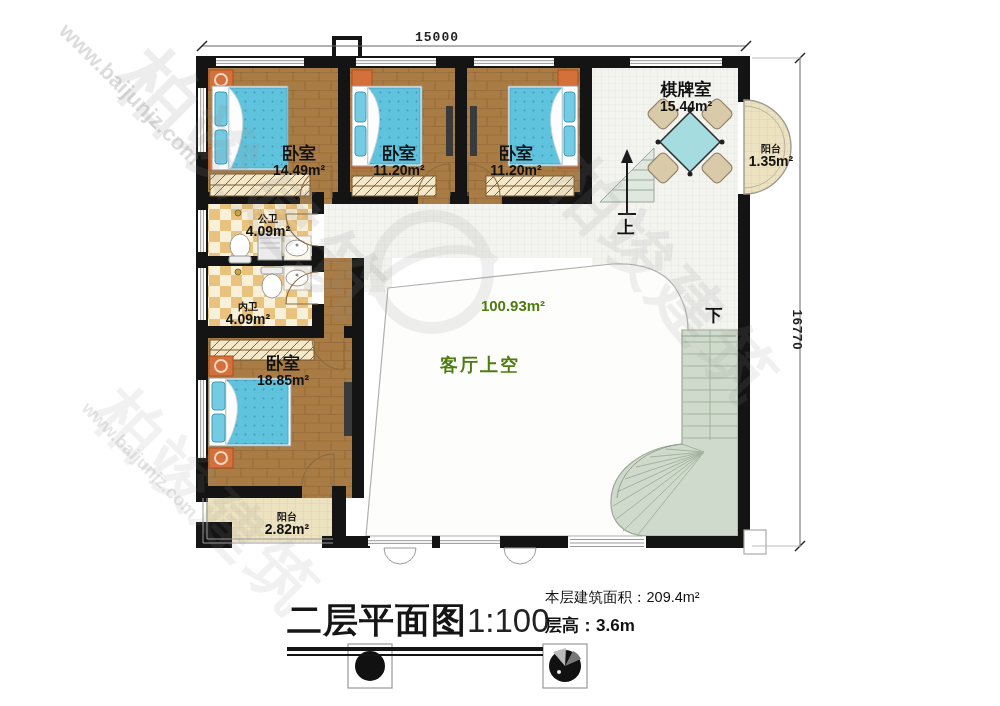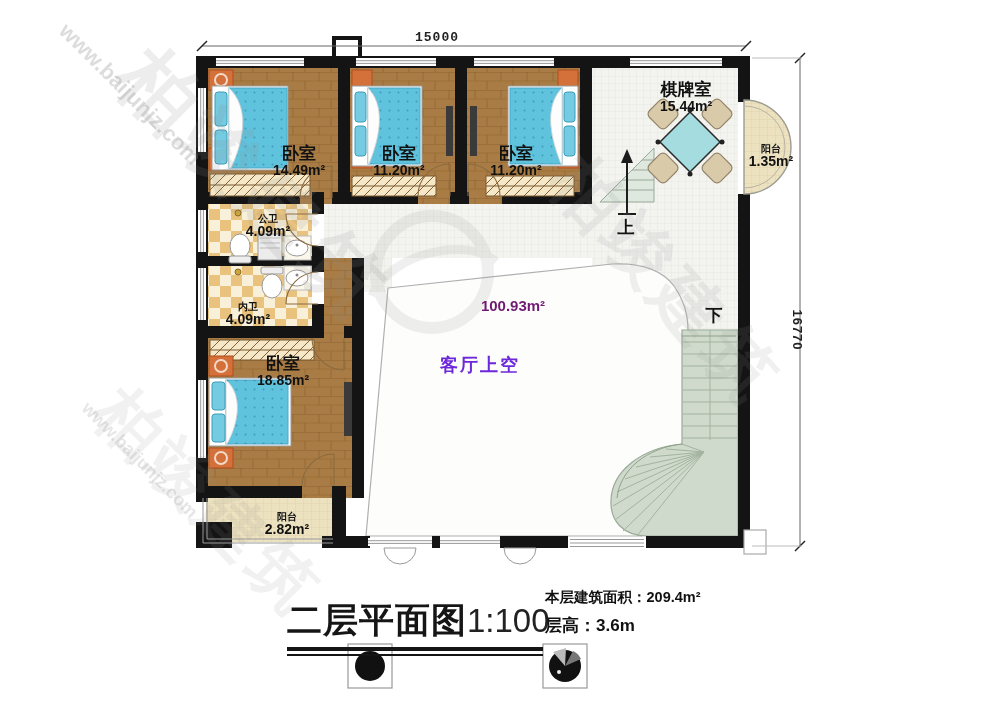--- a/index.html
+++ b/index.html
@@ -10,30 +10,30 @@
        color:#111;font-weight:bold;line-height:1.12;white-space:nowrap;}
   .lbl .nm{font-size:17px;}
   .lbl .ar{font-size:14px;}
   .lbl-sm .nm{font-size:10px;}
   .dirlbl{position:absolute;z-index:40;transform:translate(-50%,-50%);font-size:17px;
           font-weight:bold;color:#111;}
   .dim{position:absolute;z-index:40;font-size:13px;font-weight:bold;color:#222;
        transform:translate(-50%,-50%);letter-spacing:1px;}
   .dim-right{transform:translate(-50%,-50%) rotate(90deg);}
   .void-area{position:absolute;z-index:40;transform:translate(-50%,-50%);
-             font-size:15px;font-weight:bold;color:#701a75;}
+             font-size:15px;font-weight:bold;color:#4d7c0f;}
   .void-name{position:absolute;z-index:40;transform:translate(-50%,-50%);
-             font-size:18px;font-weight:bold;color:#6d28d9;letter-spacing:2px;}
+             font-size:18px;font-weight:bold;color:#4d7c0f;letter-spacing:2px;}
   #title-block{position:absolute;left:287px;top:597px;z-index:40;}
   #title-main{font-size:35px;font-weight:bold;color:#151515;letter-spacing:1px;}
   #title-scale{font-size:33px;font-weight:400;color:#222;}
   #title-rule-thick{width:256px;height:4px;background:#151515;margin-top:3px;}
   #title-rule-thin{width:256px;height:2px;background:#151515;margin-top:3px;}
   #info-block{position:absolute;left:545px;top:588px;z-index:40;color:#111;}
-  #info-area{font-size:14.5px;font-weight:bold;}
+  #info-area{font-size:14.5px;font-weight:normal;}
   #info-height{font-size:17px;font-weight:bold;margin-top:7px;}
   .wm{position:absolute;z-index:30;color:#8f8f8f;font-weight:bold;pointer-events:none;}
   #wm-url-tl{left:72px;top:18px;font-size:22px;opacity:.30;transform:rotate(45deg);transform-origin:0 0;}
   #wm-brand-tl{left:168px;top:26px;font-size:78px;opacity:.15;letter-spacing:8px;transform:rotate(45deg);transform-origin:0 0;}
   #wm-brand-r{left:598px;top:136px;font-size:70px;opacity:.13;letter-spacing:6px;transform:rotate(48deg);transform-origin:0 0;}
   #wm-brand-b{left:138px;top:368px;font-size:66px;opacity:.12;letter-spacing:6px;transform:rotate(45deg);transform-origin:0 0;}
   #wm-url-b{left:92px;top:398px;font-size:18px;opacity:.22;transform:rotate(45deg);transform-origin:0 0;}
 </style>
 </head>
 <body>

